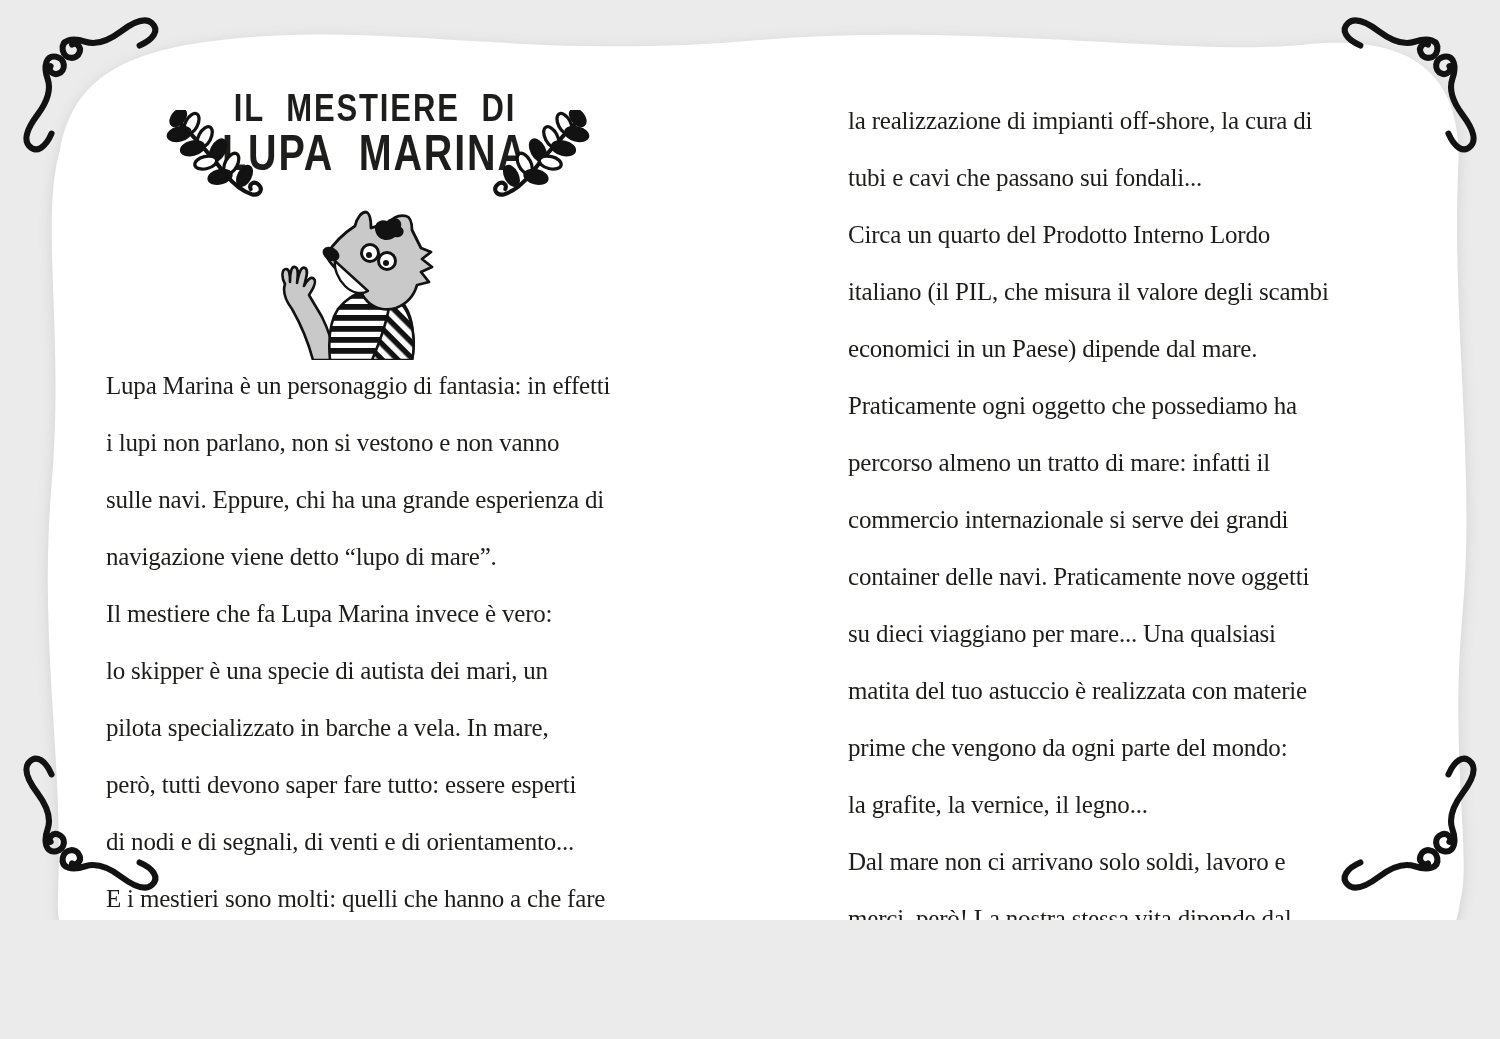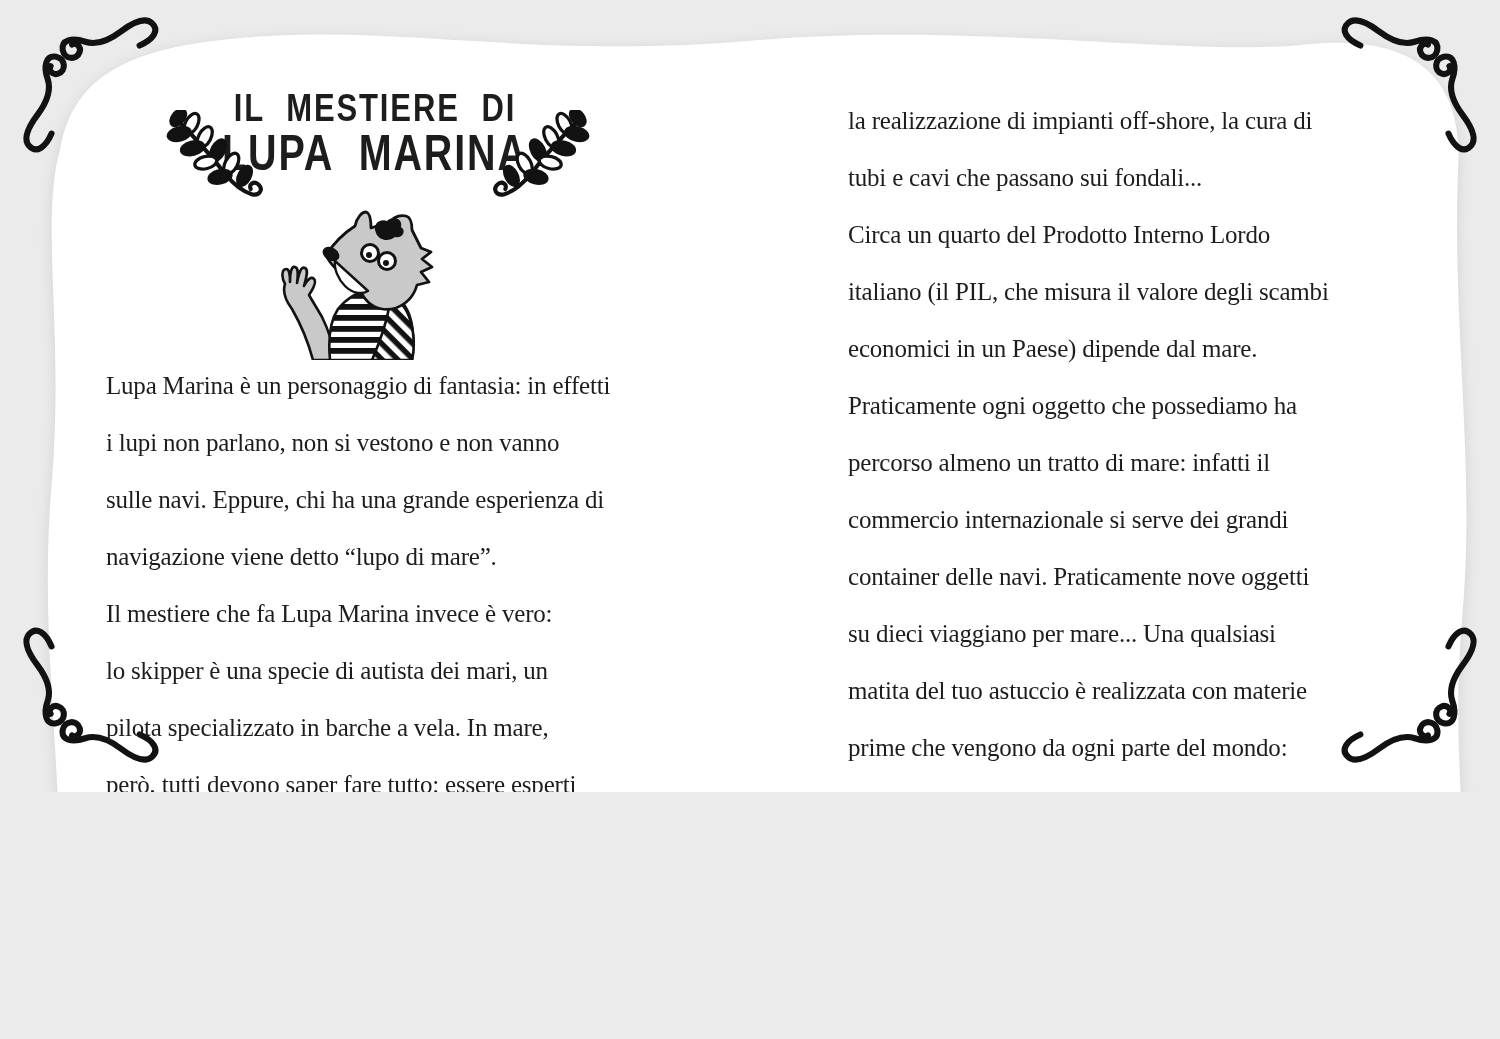--- a/index.html
+++ b/index.html
@@ -5,21 +5,21 @@
   :root{
     --background:#ebebeb;
     --paper:#ffffff;
     --ink:#1d1d1b;
     --wolf-gray:#c9c9c9;
     --marker:#4b4b53;
   }
   *{box-sizing:border-box;}
   html,body{margin:0;padding:0;background:var(--background);}
   .stage{
-    position:relative;width:1500px;height:792px;overflow:hidden;
+    position:relative;width:1500px;height:920px;overflow:hidden;
     background:var(--background);
     font-family:"Liberation Serif",serif;color:var(--ink);
   }
   .paper-svg{position:absolute;inset:0;width:1500px;height:1039px;filter:drop-shadow(0 3px 7px rgba(0,0,0,0.10));}
   .flourish{position:absolute;width:150px;height:150px;}
   .fl-tl{left:14px;top:8px;}
   .fl-tr{right:14px;top:8px;transform:scaleX(-1);}
   .fl-bl{left:14px;bottom:20px;transform:scaleY(-1);}
   .fl-br{right:14px;bottom:20px;transform:scale(-1,-1);}
   .title-block{

